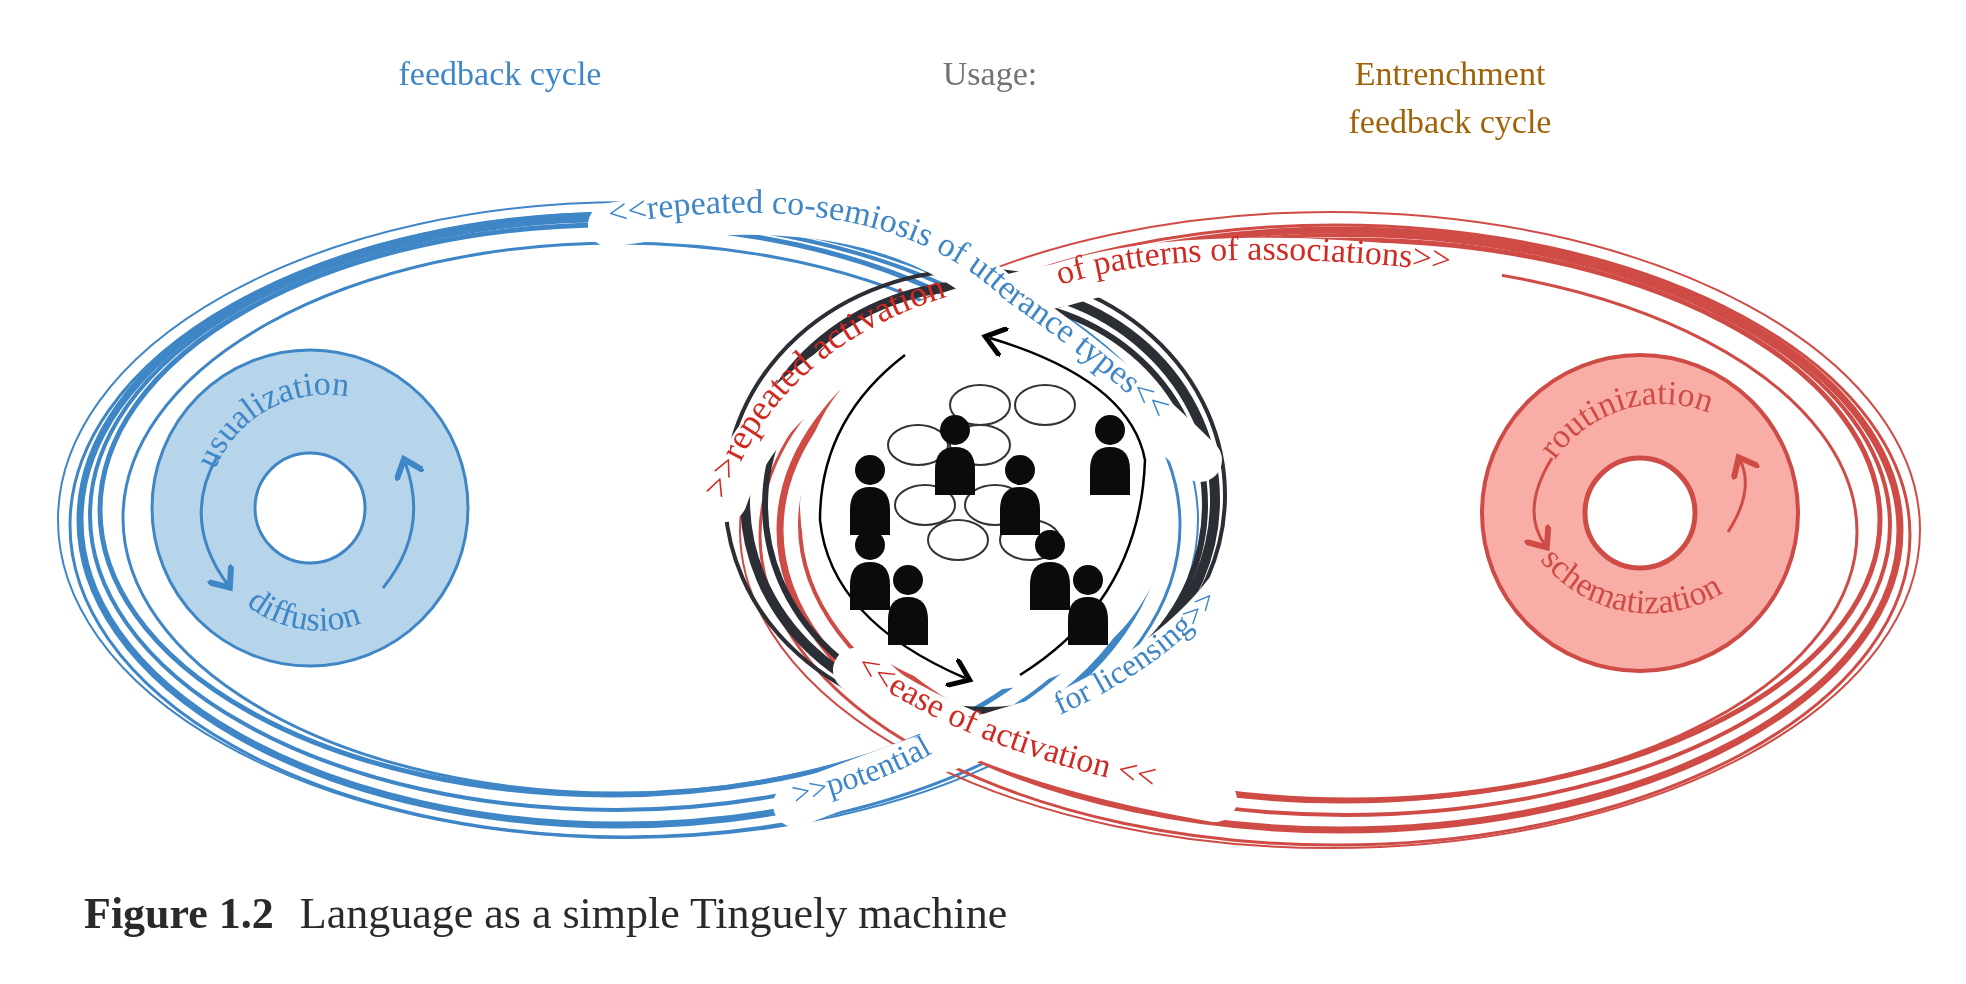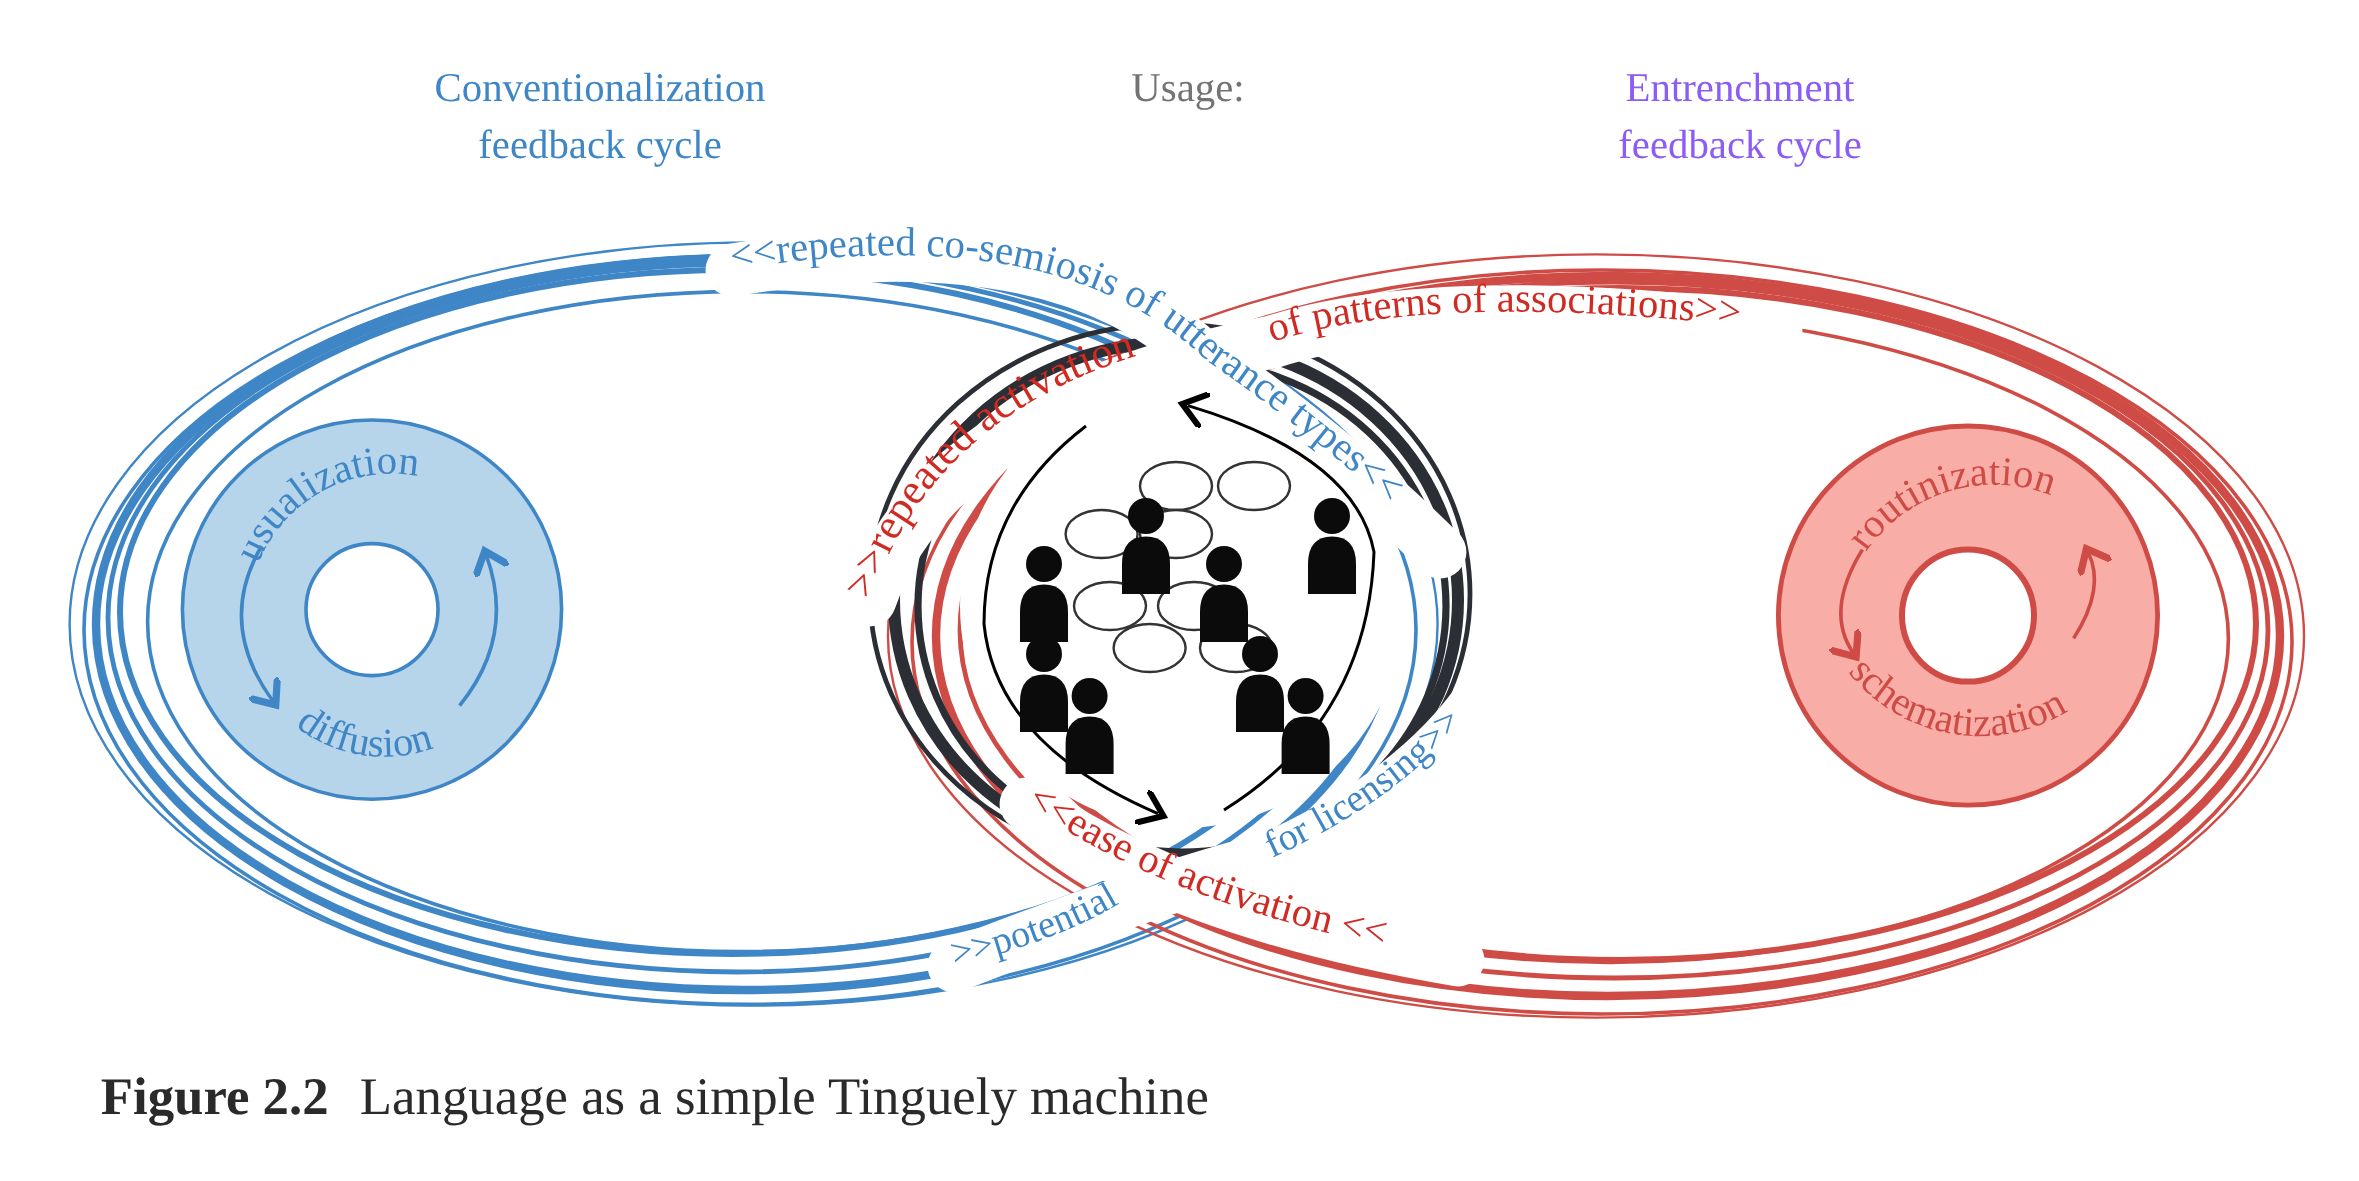--- a/index.html
+++ b/index.html
@@ -1,30 +1,29 @@
 <!DOCTYPE html>
 <html><head>
 <meta charset="utf-8">
 <style>
   html, body { margin: 0; padding: 0; background: #ffffff; }
   body { width: 1966px; height: 984px; position: relative; overflow: hidden; font-family: "Liberation Serif", "DejaVu Serif", serif; }
   .hdr { position: absolute; text-align: center; font-size: 34px; line-height: 48px; }
   .hdr.blue { color: #3f86c6; left: 300px; width: 400px; top: 50px; }
   .hdr.black { color: #737373; left: 790px; width: 400px; top: 50px; }
-  .hdr.red { color: #8b5cf6; left: 1260px; width: 380px; top: 50px; }
+  .hdr.red { color: #a16207; left: 1260px; width: 380px; top: 50px; }
   svg#fig { position: absolute; left: 0; top: 0; }
   .caption { position: absolute; left: 84px; top: 888px; font-size: 44px; color: #2a2a2a; }
   .caption b { font-weight: bold; margin-right: 26px; }
   .ribbon-text { font-family: "Liberation Serif", "DejaVu Serif", serif; }
 </style>
 </head>
 <body>
 
 <div class="hdr blue">
-  <div>Conventionalization</div>
   <div>feedback cycle</div>
 </div>
 <div class="hdr black">
   <div>Usage:</div>
 </div>
 <div class="hdr red">
   <div>Entrenchment</div>
   <div>feedback cycle</div>
 </div>
 
@@ -149,14 +148,14 @@
     <circle cx="1640" cy="513" r="158" fill="#f8aea6" stroke="#cf4c46" stroke-width="4"></circle>
     <circle cx="1640" cy="513" r="55" fill="#ffffff" stroke="#cf4c46" stroke-width="5"></circle>
     <path d="M 1552 458 Q 1520 510 1545 545" fill="none" stroke="#cf4c46" stroke-width="3" marker-end="url(#arr-red)"></path>
     <path d="M 1728 532 Q 1755 490 1740 460" fill="none" stroke="#cf4c46" stroke-width="3" marker-end="url(#arr-red)"></path>
     <text class="ribbon-text" font-size="34" fill="#cf4c46"><textPath href="#p-rout">routinization</textPath></text>
     <text class="ribbon-text" font-size="34" fill="#cf4c46"><textPath href="#p-schem">schematization</textPath></text>
   </g>
 </svg>
 
 <div class="caption">
-  <b>Figure 2.2</b><span>Language as a simple Tinguely machine</span>
+  <b>Figure 1.2</b><span>Language as a simple Tinguely machine</span>
 </div>
 
 </body></html>

